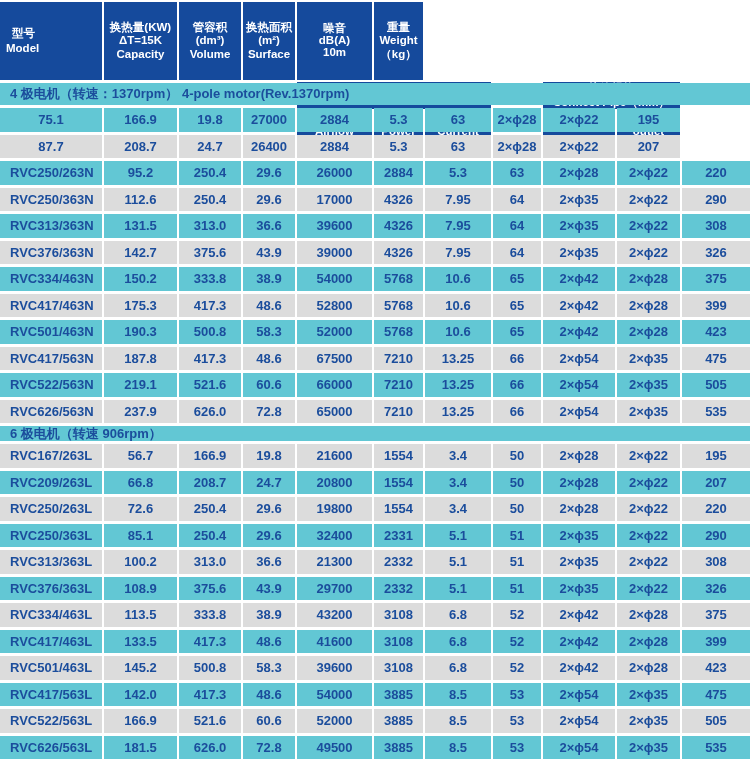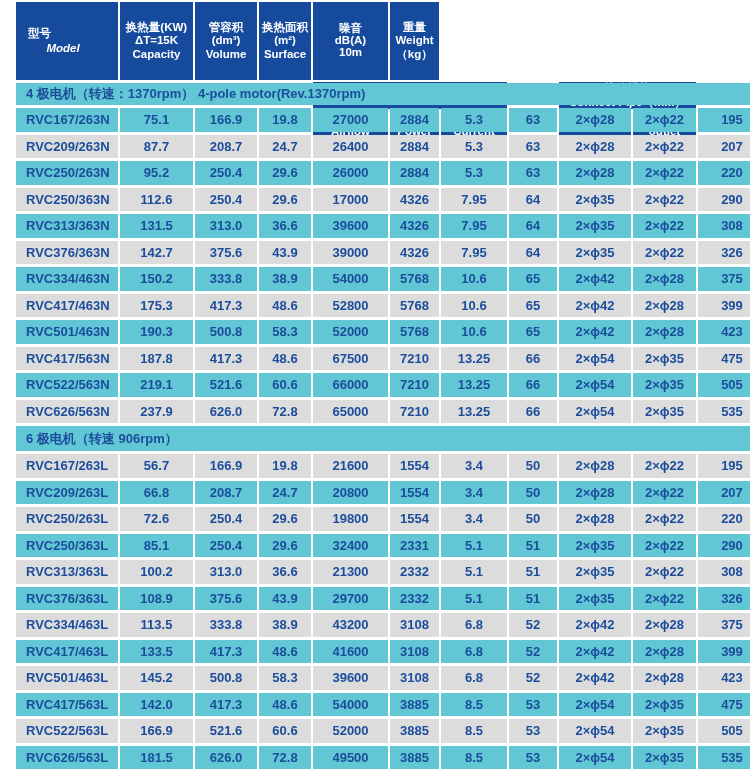--- a/index.html
+++ b/index.html
@@ -3,21 +3,21 @@
 <meta charset="utf-8">
 <style>
   html,body{margin:0;padding:0;background:#ffffff;}
   body{
     width:750px;height:771px;overflow:hidden;
     font-family:"Liberation Sans","DejaVu Sans",sans-serif;
     -webkit-font-smoothing:antialiased;
   }
   .spec-table{
     width:750px;box-sizing:border-box;padding-top:2px;
-    display:flex;flex-direction:column;row-gap:3px;padding-left:16px;
+    display:flex;flex-direction:column;row-gap:3px;
   }
   
   .grid-cols{
     display:grid;
     grid-template-columns:102px 73px 62px 52px 75px 49px 66px 48px 72px 63px 68px;
     column-gap:2px;
   }
   
   .thead{
     grid-template-rows:36px 40px;
@@ -27,30 +27,30 @@
   .hcell{
     background:#154a9c;color:#ffffff;
     display:flex;flex-direction:column;align-items:center;justify-content:center;
     font-size:11.5px;font-weight:700;line-height:1.18;text-align:center;
   }
   .span2r{grid-row:1 / span 2;}
   .fan-group{grid-column:5 / span 3;}
   .pipe-group{grid-column:9 / span 2;}
   .model-head{align-items:stretch;justify-content:center;padding:0 6px;}
   .model-zh{display:block;text-align:left;padding-left:6px;margin-bottom:1px;}
-  .model-en{display:block;text-align:center;padding-right:8px;font-style:italic;}
+  .model-en{display:block;text-align:left;padding-right:8px;}
   .tight{line-height:1.02;text-align:right;}
   
   .section-bar{
     background:#62c7d4;color:#1b4d9c;
     font-size:13px;font-weight:700;
     display:flex;align-items:center;padding-left:10px;
     height:22px;
   }
-  .section-bar.tall{height:25px;}
+  .section-bar.tall{height:15px;}
   
   .rows-block{display:flex;flex-direction:column;row-gap:3px;border-radius:29px;}
   .data-row{height:23.5px;}
   .cell{
     display:flex;align-items:center;justify-content:center;
     font-size:13px;font-weight:700;color:#1b4d9c;
   }
   .data-row.teal .cell{background:#62c7d4;}
   .data-row.grey .cell{background:#dcdcdc;}
   .col-model{justify-content:flex-start;padding-left:10px;box-sizing:border-box;}
@@ -127,34 +127,32 @@
 
     <div class="hcell" style="grid-column:10">
       <span>出液</span>
       <span>outlet</span>
     </div>
   </div>
 
   <div id="table-body" class="rows-block">
       <div class="section-bar">4 极电机（转速：1370rpm） 4-pole motor(Rev.1370rpm)</div>
       <div class="grid-cols data-row teal">
-        <div class="cell col-model">RVC167/263N</div>
         <div class="cell col-capacity">75.1</div>
         <div class="cell col-surface">166.9</div>
         <div class="cell col-volume">19.8</div>
         <div class="cell col-airflow">27000</div>
         <div class="cell col-power">2884</div>
         <div class="cell col-current">5.3</div>
         <div class="cell col-noise">63</div>
         <div class="cell col-inlet">2×ϕ28</div>
         <div class="cell col-outlet">2×ϕ22</div>
         <div class="cell col-weight">195</div>
       </div>
       <div class="grid-cols data-row grey">
-        <div class="cell col-model">RVC209/263N</div>
         <div class="cell col-capacity">87.7</div>
         <div class="cell col-surface">208.7</div>
         <div class="cell col-volume">24.7</div>
         <div class="cell col-airflow">26400</div>
         <div class="cell col-power">2884</div>
         <div class="cell col-current">5.3</div>
         <div class="cell col-noise">63</div>
         <div class="cell col-inlet">2×ϕ28</div>
         <div class="cell col-outlet">2×ϕ22</div>
         <div class="cell col-weight">207</div>

